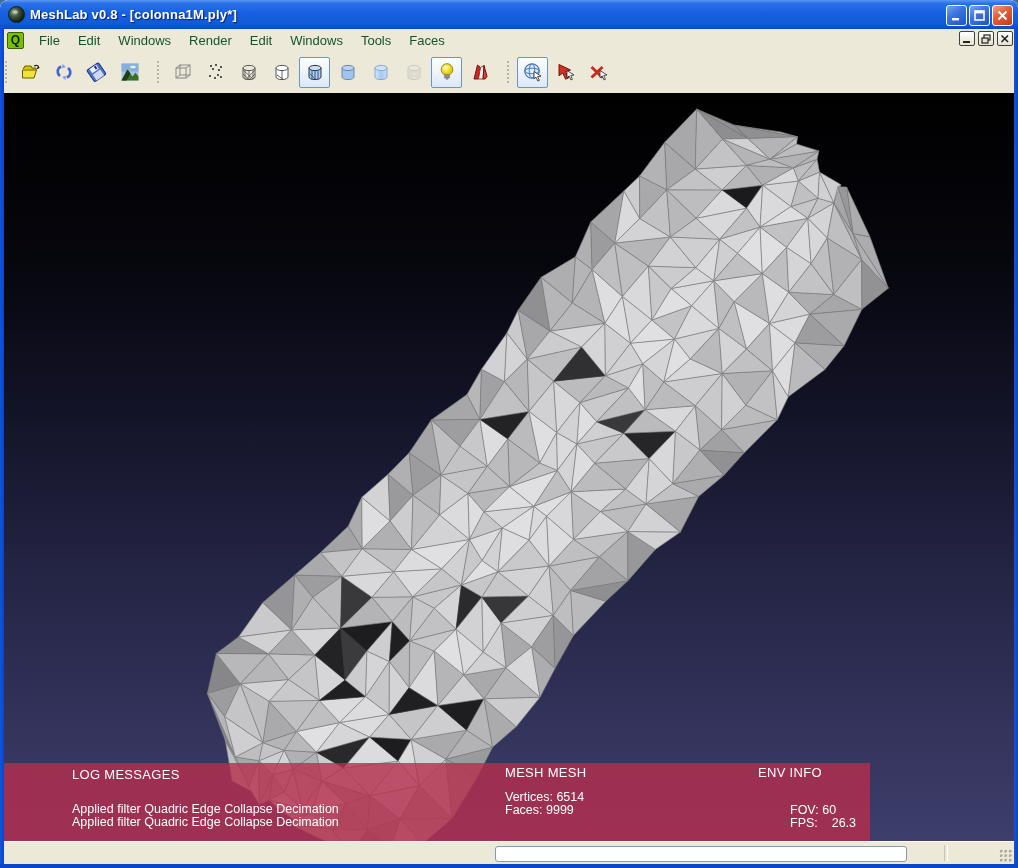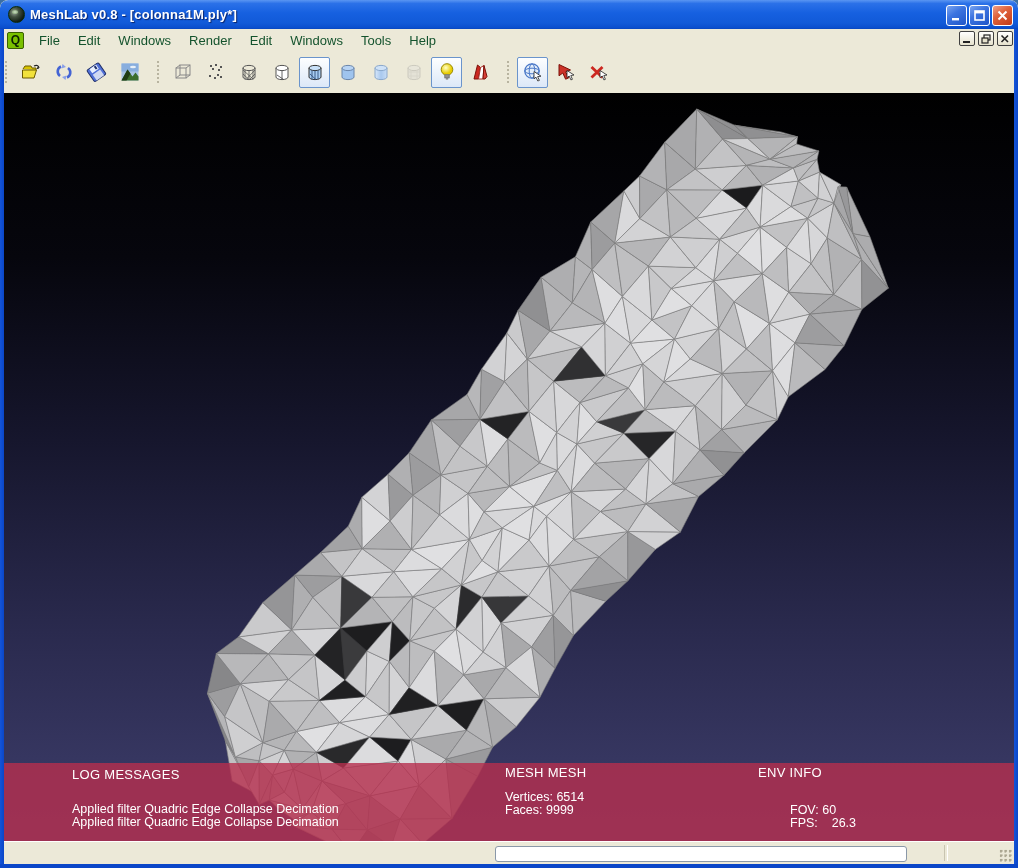--- a/index.html
+++ b/index.html
@@ -38,21 +38,21 @@
     background-size:4px 4px;background-position:1px 1px;background-repeat:repeat-y;}
   .tb-btn{width:31px;height:31px;margin:0 1px;border:1px solid transparent;border-radius:2px;
     display:flex;align-items:center;justify-content:center;box-sizing:border-box;background:transparent;padding:0;}
   .tb-btn.selected{background:linear-gradient(#fdfeff,#dce8f8);border:1px solid #6a94cc;}
   .tb-btn.disabled svg{opacity:.32;filter:grayscale(1);}
   
   #viewport{position:absolute;left:4px;top:93px;width:1010px;height:748px;overflow:hidden;
     background:linear-gradient(to bottom,#000000 0%,#06060d 22%,#15152b 45%,#2a2a4e 72%,#3e3e6c 100%);}
   #mesh-svg{position:absolute;left:0;top:0;}
   
-  #gl-overlay{position:absolute;left:0;top:670px;width:1010px;height:78px;overflow:hidden;color:#fff;}
+  #gl-overlay{position:absolute;left:0;top:670px;width:866px;height:78px;overflow:hidden;color:#fff;}
   .ov-title{font-size:13px;letter-spacing:.3px;}
   .ov-line{font-size:12.5px;white-space:pre;}
   #log-block{position:absolute;left:68px;top:4px;}
   #log-lines{position:absolute;left:68px;top:40px;}
   #log-lines div{line-height:13px;}
   #meshinfo-block{position:absolute;left:501px;top:2px;}
   #meshinfo-vals{position:absolute;left:501px;top:28px;line-height:13px;}
   #envinfo-block{position:absolute;left:754px;top:2px;}
   #envinfo-vals{position:absolute;left:786px;top:41px;line-height:13px;}
   
@@ -100,21 +100,21 @@
   <div id="menubar">
     <div id="doc-icon">Q</div>
     <ul id="menu-items">
         <li>File</li>
         <li>Edit</li>
         <li>Windows</li>
         <li>Render</li>
         <li>Edit</li>
         <li>Windows</li>
         <li>Tools</li>
-        <li>Help</li>
+        <li>Faces</li>
       </ul>
     <div id="mdi-controls">
       <div class="mdibtn">
         <svg width="10" height="10">
             <rect x="1" y="7" width="7" height="2" fill="#222"></rect>
           </svg>
       </div>
       <div class="mdibtn">
         <svg width="10" height="10">
             <rect x="3" y="1" width="6" height="5" fill="none" stroke="#222" stroke-width="1.2"></rect>

